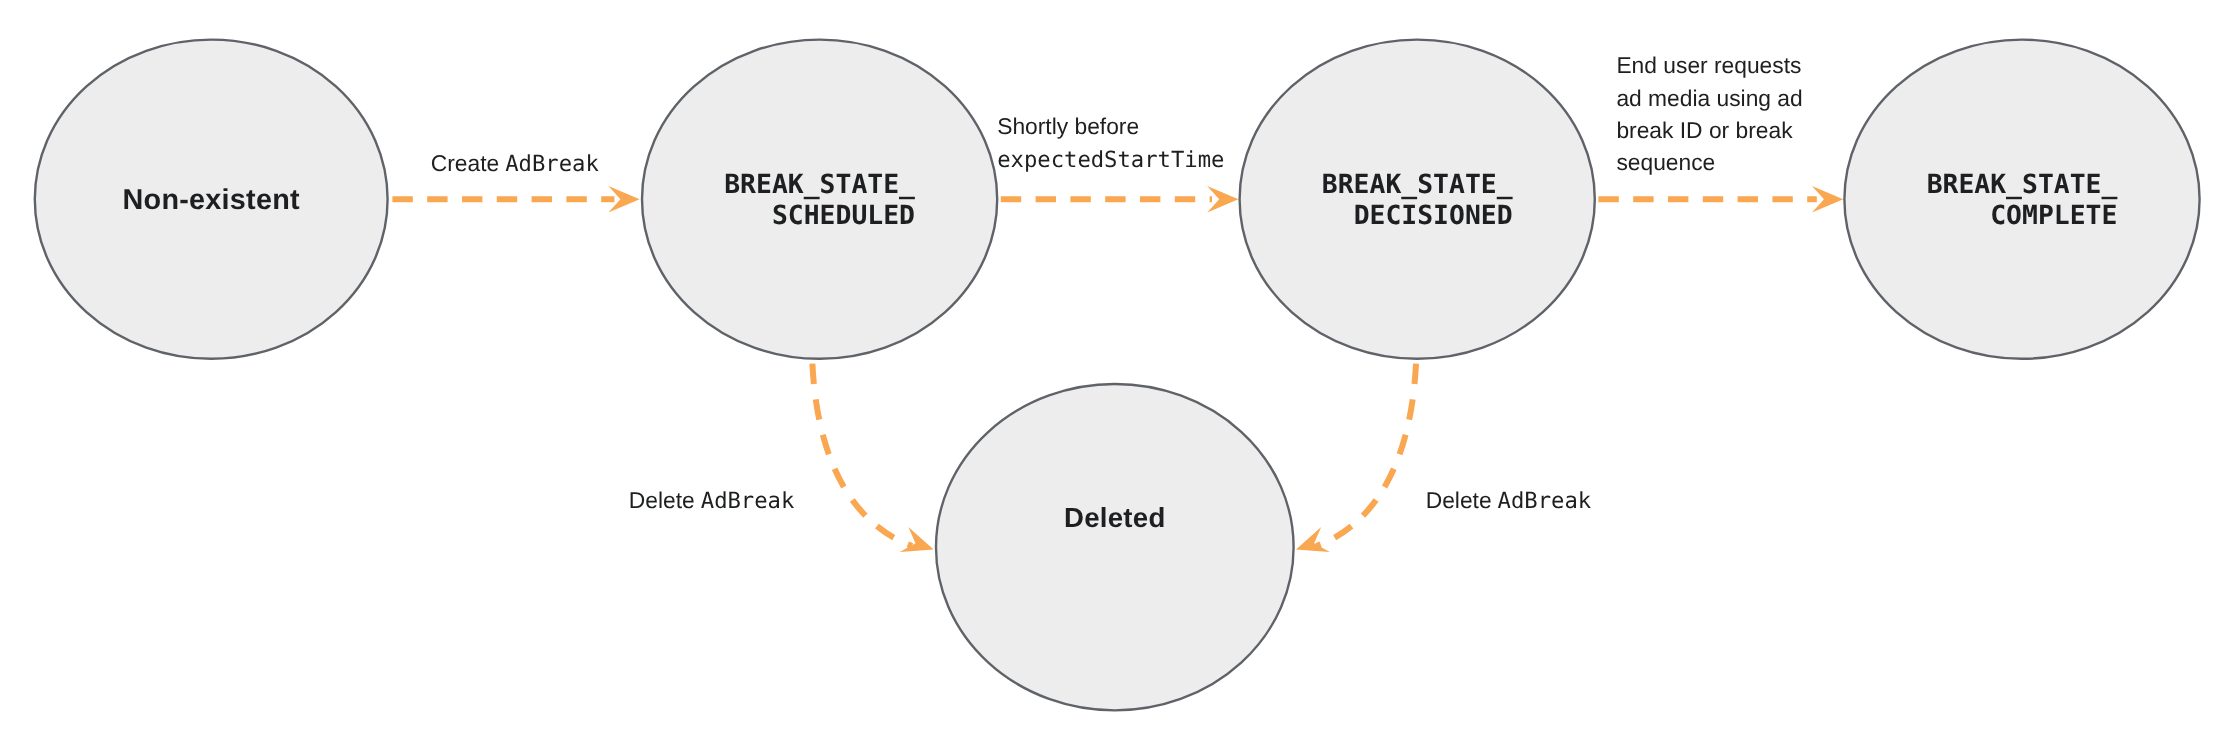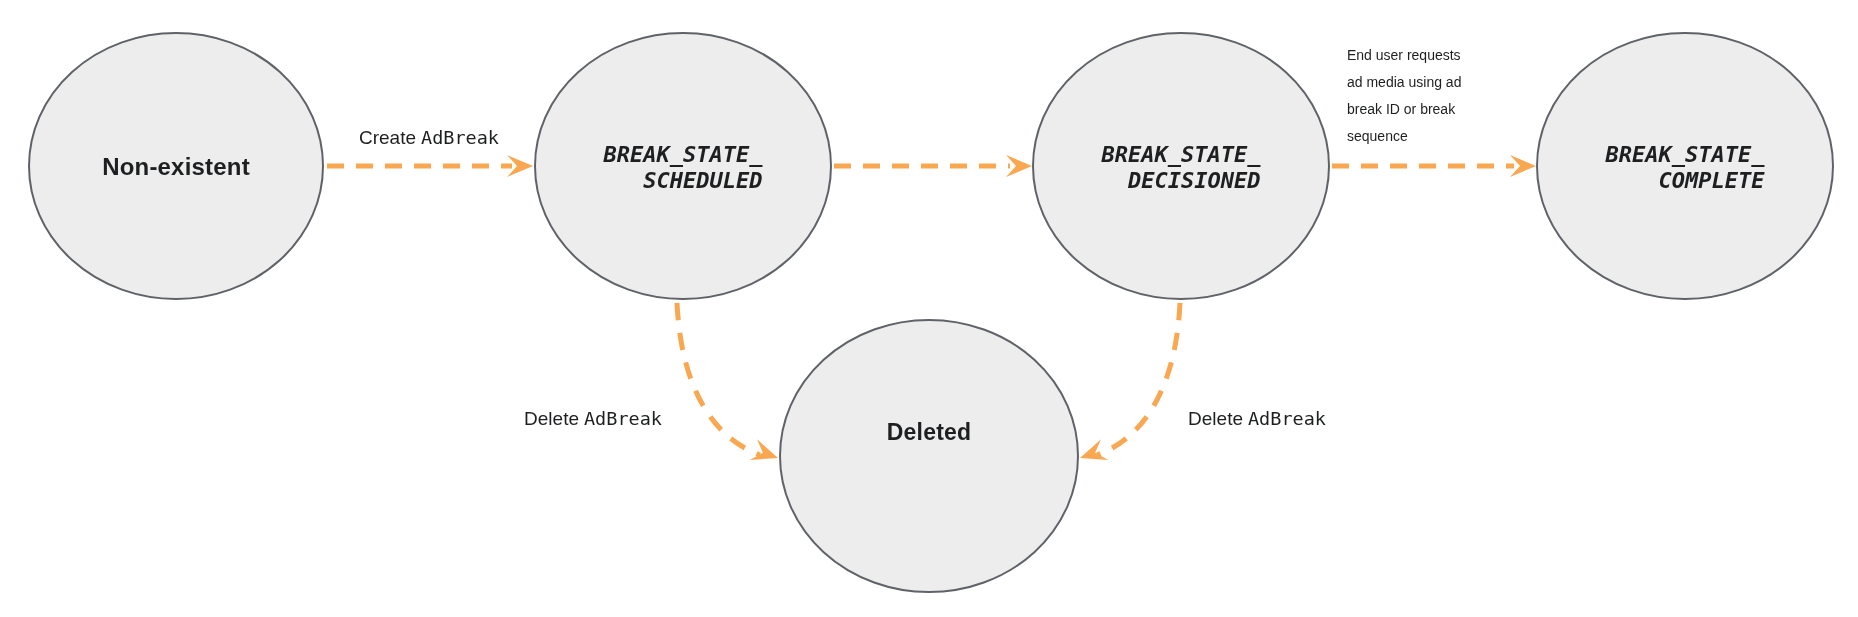--- a/index.html
+++ b/index.html
@@ -41,21 +41,20 @@
   }
   .node-label.sans{
     font-size:24px;
     letter-spacing:0.2px;
   }
   .node-label.mono{
     font-family:"DejaVu Sans Mono", monospace;
     font-size:22px;
     line-height:26px;
     letter-spacing:0px;
-    font-style:italic;
   }
 </style>
 </head>
 <body>
 
 <div class="stage">
 
   <svg width="1858" height="617" viewBox="0 0 1858 617">
 
     <ellipse cx="176" cy="166" rx="147" ry="133" fill="#EDEDEE" stroke="#5F6368" stroke-width="2"></ellipse>
@@ -90,22 +89,26 @@
 
   <div class="node-label mono" style="left:1685px;top:168px;">BREAK_STATE_
 COMPLETE</div>
 
   <div class="node-label sans" style="left:929px;top:432px;font-size:23px;">Deleted</div>
 
   <div class="lbl centered" style="left:429px;top:137px;">
     <span>Create</span><span class="code">AdBreak</span>
   </div>
 
+  <div class="lbl" style="left:831px;top:93px;">
+    <span>Shortly before</span>
+    <span class="code-line">expectedStartTime</span>
+  </div>
 
-  <div class="lbl multiline" style="left:1347px;top:42px;font-size:14px;">End user requests
+  <div class="lbl multiline" style="left:1347px;top:42px;font-size:19px;">End user requests
 ad media using ad
 break ID or break
 sequence</div>
 
   <div class="lbl centered" style="left:593px;top:418px;">
     <span>Delete</span><span class="code">AdBreak</span>
   </div>
 
   <div class="lbl centered" style="left:1257px;top:418px;">
     <span>Delete</span><span class="code">AdBreak</span>

